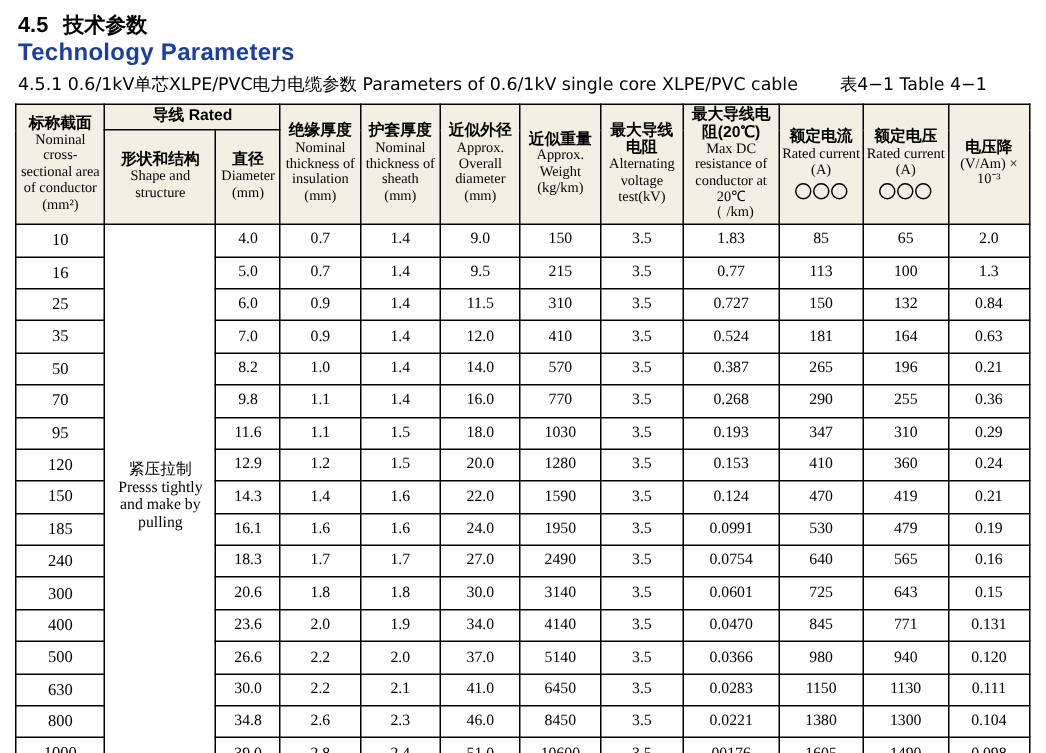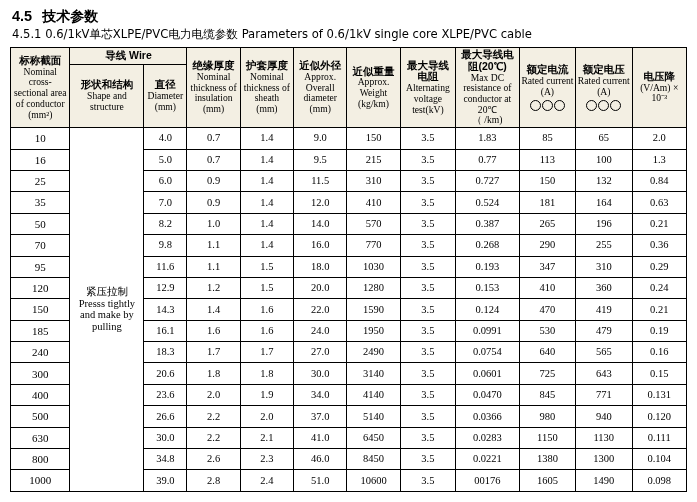--- a/index.html
+++ b/index.html
@@ -36,23 +36,25 @@
 </style>
 </head>
 <body>
 
 <div class="page">
 
   <div class="h-sec">
     <span class="num">4.5</span>
     <span class="cnb" style="font-size:14px">技术参数</span>
   </div>
+  <div class="h-en">Technology Parameters</div>
 
   <div class="subline">
     <span class="left cn" style="font-size:11.6px">4.5.1  0.6/1kV单芯XLPE/PVC电力电缆参数  Parameters of 0.6/1kV single core XLPE/PVC cable</span>
+    <span class="right cn" style="font-size:11.6px">表4−1  Table 4−1</span>
   </div>
 
   <table class="tp">
     <colgroup>
       <col style="width:58px">
         <col style="width:72px">
         <col style="width:42px">
       <col style="width:52px">
         <col style="width:52px">
         <col style="width:52px">
@@ -64,21 +66,21 @@
         <col style="width:53px">
     </colgroup>
     <thead>
       <tr class="hdr-top">
         <td rowspan="2">
           <div class="cnb">标称截面</div>
           <div class="en">Nominal cross-sectional area of conductor</div>
           <div class="en">(mm²)</div>
         </td>
         <td colspan="2">
-          <span class="cnb">导线  Wire</span>
+          <span class="cnb">导线  Rated</span>
         </td>
         <td rowspan="2">
           <div class="cnb">绝缘厚度</div>
           <div class="en">Nominal thickness of insulation</div>
           <div class="en">(mm)</div>
         </td>
         <td rowspan="2">
           <div class="cnb">护套厚度</div>
           <div class="en">Nominal thickness of sheath</div>
           <div class="en">(mm)</div>

